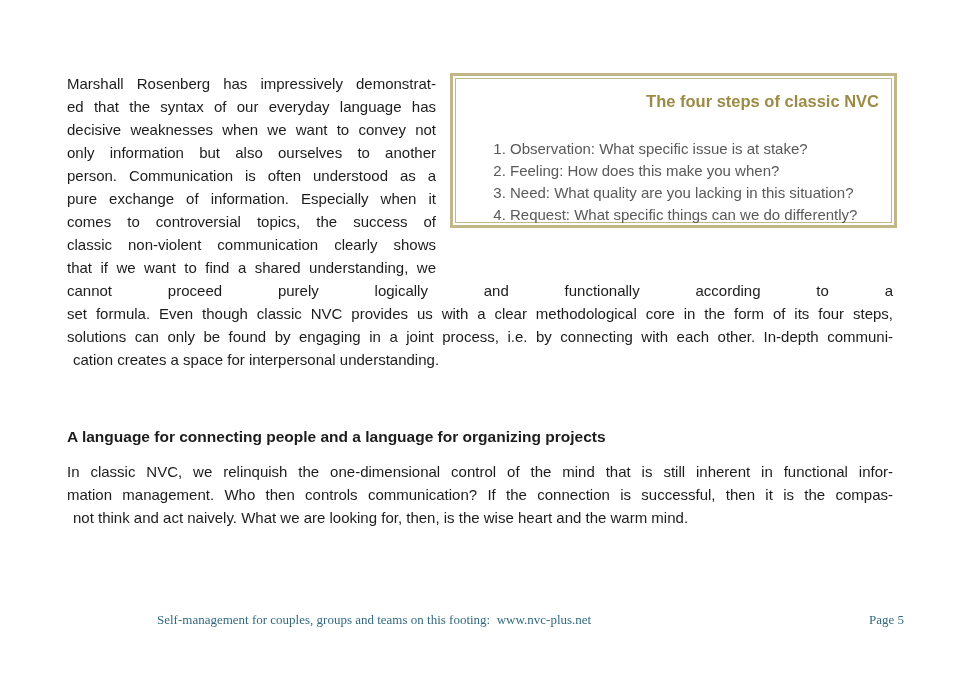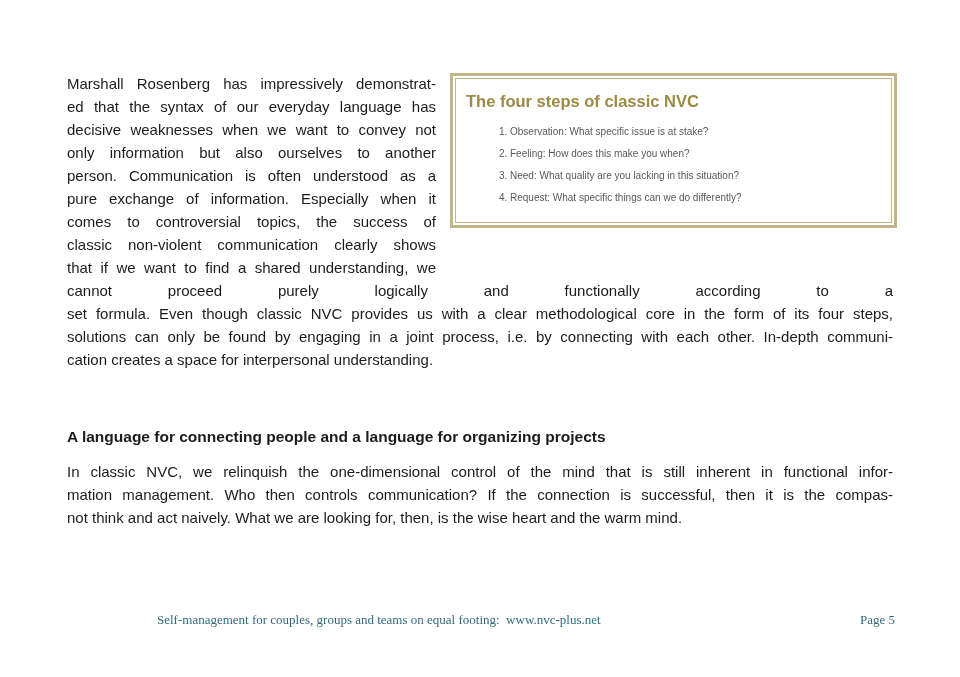--- a/index.html
+++ b/index.html
@@ -33,44 +33,44 @@
     margin: 6px 1px 0 19px;
     height: 145px;
     border: 1px solid var(--border_tan, #c1b687);
     outline: 3px solid var(--border_tan, #c1b687);
     outline-offset: 2px;
     padding: 7px 12px 0 10px;
     background: #ffffff;
   }
 
   .callout-title {
-    margin: 3px 0 8px;
-    text-align: left;
+    margin: 3px 0 25px;
+    text-align: right;
     font-size: 16.5px;
     font-weight: bold;
     line-height: 24px;
     color: var(--accent_gold, #9c8b44);
   }
 
   .callout-list {
     margin: 0;
     padding: 0 0 0 44px;
     list-style: decimal;
-    font-size: 10px;
+    font-size: 15px;
     line-height: 22px;
     color: var(--list_gray, #595959);
   }
 
   .para { font-size: 15px; line-height: 23px; }
 
   .jline {
     text-align: justify;
     text-align-last: justify;
   }
-  .para .jline:last-child { text-align-last: left; }
+  .para .jline:last-child { text-align-last: left; margin-left: 6px; }
 
   .heading {
     margin: 54px 0 0;
     font-size: 15.5px;
     font-weight: bold;
     line-height: 23px;
     color: #1c1c1c;
   }
 
   .para2 { margin-top: 12px; }
@@ -78,21 +78,21 @@
   .footer-left, .footer-page {
     position: absolute;
     top: 611px;
     font-family: "Liberation Serif", "DejaVu Serif", serif;
     font-size: 13px;
     line-height: 18px;
     color: var(--footer_teal, #31697d);
     white-space: pre;
   }
   .footer-left { left: 157px; }
-  .footer-page { right: 65px; font-family: Liberation Serif, serif; }
+  .footer-page { right: 56px; font-family: Liberation Serif, serif; }
 </style>
 </head>
 <body>
 
 <div class="page">
   <div class="content">
 
     <div class="float-right-wrap">
       <div class="callout">
         <div class="callout-title">The four steps of classic NVC</div>
@@ -122,15 +122,15 @@
 
     <h2 class="heading">A language for connecting people and a language for organizing projects</h2>
 
     <div class="para para2">
         <div class="jline">In classic NVC, we relinquish the one-dimensional control of the mind that is still inherent in functional infor-</div>
         <div class="jline">mation management. Who then controls communication? If the connection is successful, then it is the compas-</div>
         <div class="jline">not think and act naively. What we are looking for, then, is the wise heart and the warm mind.</div>
       </div>
   </div>
 
-  <span class="footer-left">Self-management for couples, groups and teams on equal footing:  www.nvc-plus.net</span>
+  <span class="footer-left">Self-management for couples, groups and teams on this footing:  www.nvc-plus.net</span>
   <span class="footer-page">Page 5</span>
 </div>
 
 </body></html>

